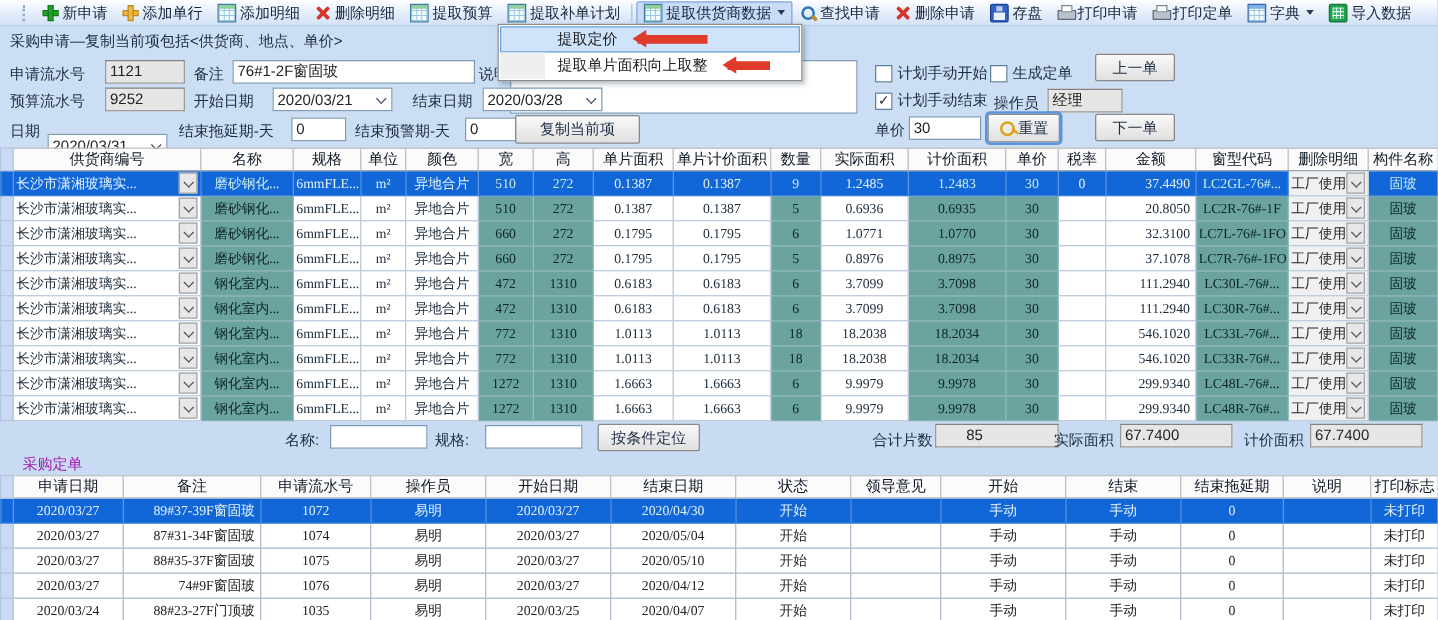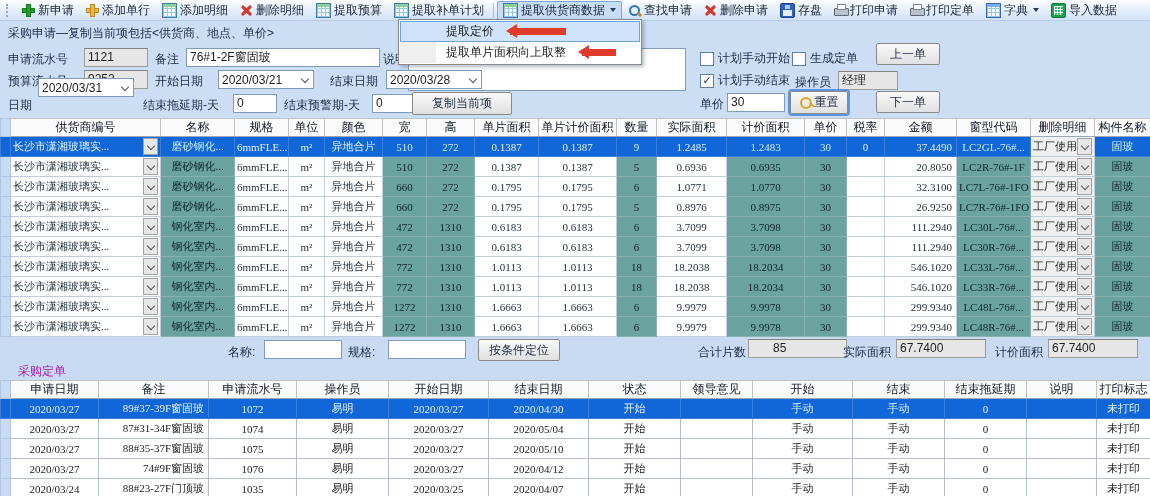--- a/index.html
+++ b/index.html
@@ -5,21 +5,21 @@
   html,body{margin:0;padding:0;}
   body{
     width:1150px;height:496px;position:relative;overflow:hidden;
     background:#c9dbf2;
     font-family:"Liberation Sans","DejaVu Sans",sans-serif;
     -webkit-font-smoothing:antialiased;
   }
   
   .toolbar{position:absolute;top:0;left:0;right:0;height:20px;
     background:linear-gradient(#fdfeff,#e3edfb 55%,#d3e2f6);
-    border-bottom:1px solid #b7cbe7;display:flex;align-items:center;padding-left:4px;}
+    border-bottom:1px solid #b7cbe7;display:flex;align-items:center;padding-left:16px;}
   .grip{width:2px;height:13px;border-left:2px dotted #93a9c6;margin:0 6px 0 2px;}
   .tbtn{display:flex;align-items:center;gap:3px;height:17px;padding:0 5px;
     font-size:12px;color:#17243c;border:1px solid transparent;border-radius:2px;white-space:nowrap;cursor:default;}
   .tbtn.pressed{background:#c8dcf6;border-color:#7da7dd;}
   .tsep{width:0;height:14px;border-left:1px solid #a9bdd9;margin:0 3px;}
   .caret{width:0;height:0;border-left:3px solid transparent;border-right:3px solid transparent;border-top:4px solid #2b3a55;margin-left:2px;}
   .ti{width:13px;height:13px;display:inline-block;position:relative;flex:none;}
   .ti-cross-green::before,.ti-cross-yellow::before{content:"";position:absolute;left:1px;top:5px;width:11px;height:3px;}
   .ti-cross-green::after,.ti-cross-yellow::after{content:"";position:absolute;left:5px;top:1px;width:3px;height:11px;}
   .ti-cross-green::before,.ti-cross-green::after{background:#23a127;box-shadow:0 0 0 1px #157a1a;}
@@ -194,21 +194,21 @@
       <span class="chev"></span>
   </div>
   <div class="checkbox checked" style="left:700px;top:51px;">
     <span class="cb-box"></span>
     <span>计划手动结束</span>
   </div>
   <div class="lbl" style="left:795px;top:53px;">操作员</div>
   <div class="fld" style="left:838px;top:50px;width:52px;">经理</div>
 
   <div class="lbl" style="left:8px;top:76px;">日期</div>
-  <div class="fld white datefld" style="left:38px;top:57px;width:88px;">
+  <div class="fld white datefld" style="left:38px;top:86px;width:88px;">
     <span>2020/03/31</span>
       <span class="chev"></span>
   </div>
   <div class="lbl" style="left:143px;top:76px;">结束拖延期-天</div>
   <div class="fld white" style="left:233px;top:73px;width:36px;">0</div>
   <div class="lbl" style="left:284px;top:76px;">结束预警期-天</div>
   <div class="fld white" style="left:372px;top:73px;width:34px;">0</div>
   <div class="btn" style="left:412px;top:71px;width:98px;height:21px;">复制当前项</div>
 
   <div class="lbl" style="left:700px;top:75px;">单价</div>
@@ -387,21 +387,21 @@
         <td>异地合片</td>
         <td class="teal">660</td>
         <td class="teal">272</td>
         <td>0.1795</td>
         <td>0.1795</td>
         <td class="teal">5</td>
         <td>0.8976</td>
         <td class="teal">0.8975</td>
         <td class="teal">30</td>
         <td></td>
-        <td class="right">26.9250</td>
+        <td class="right">37.1078</td>
         <td class="teal">LC7R-76#-1FO</td>
         <td class="keep">
           <div class="cellwrap center">
             <span class="txt">工厂使用</span>
             <span class="cellcombo">
               <span class="chev"></span>
             </span>
           </div>
         </td>
         <td class="teal">固玻</td>

